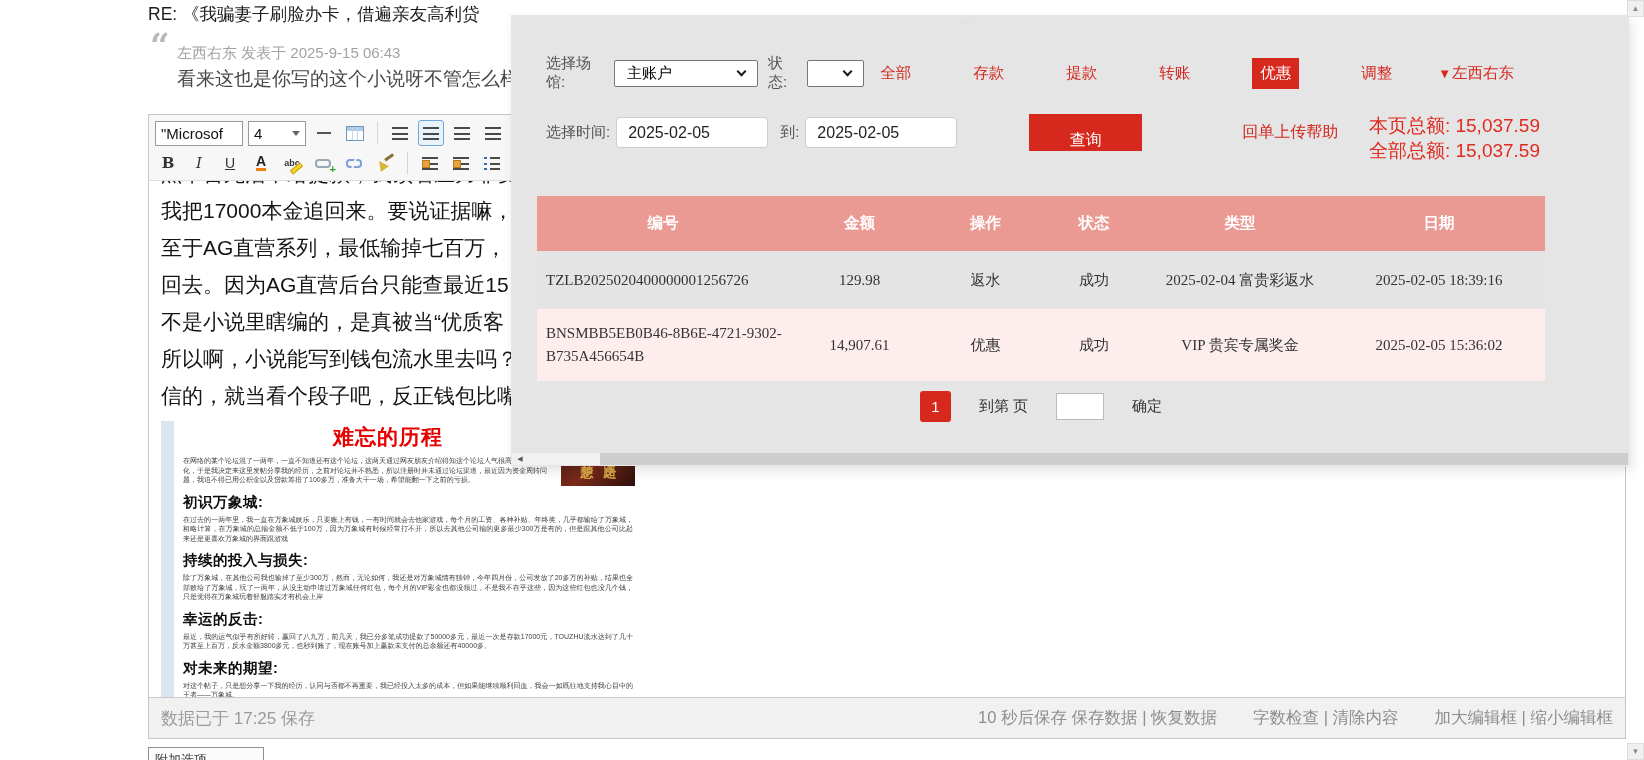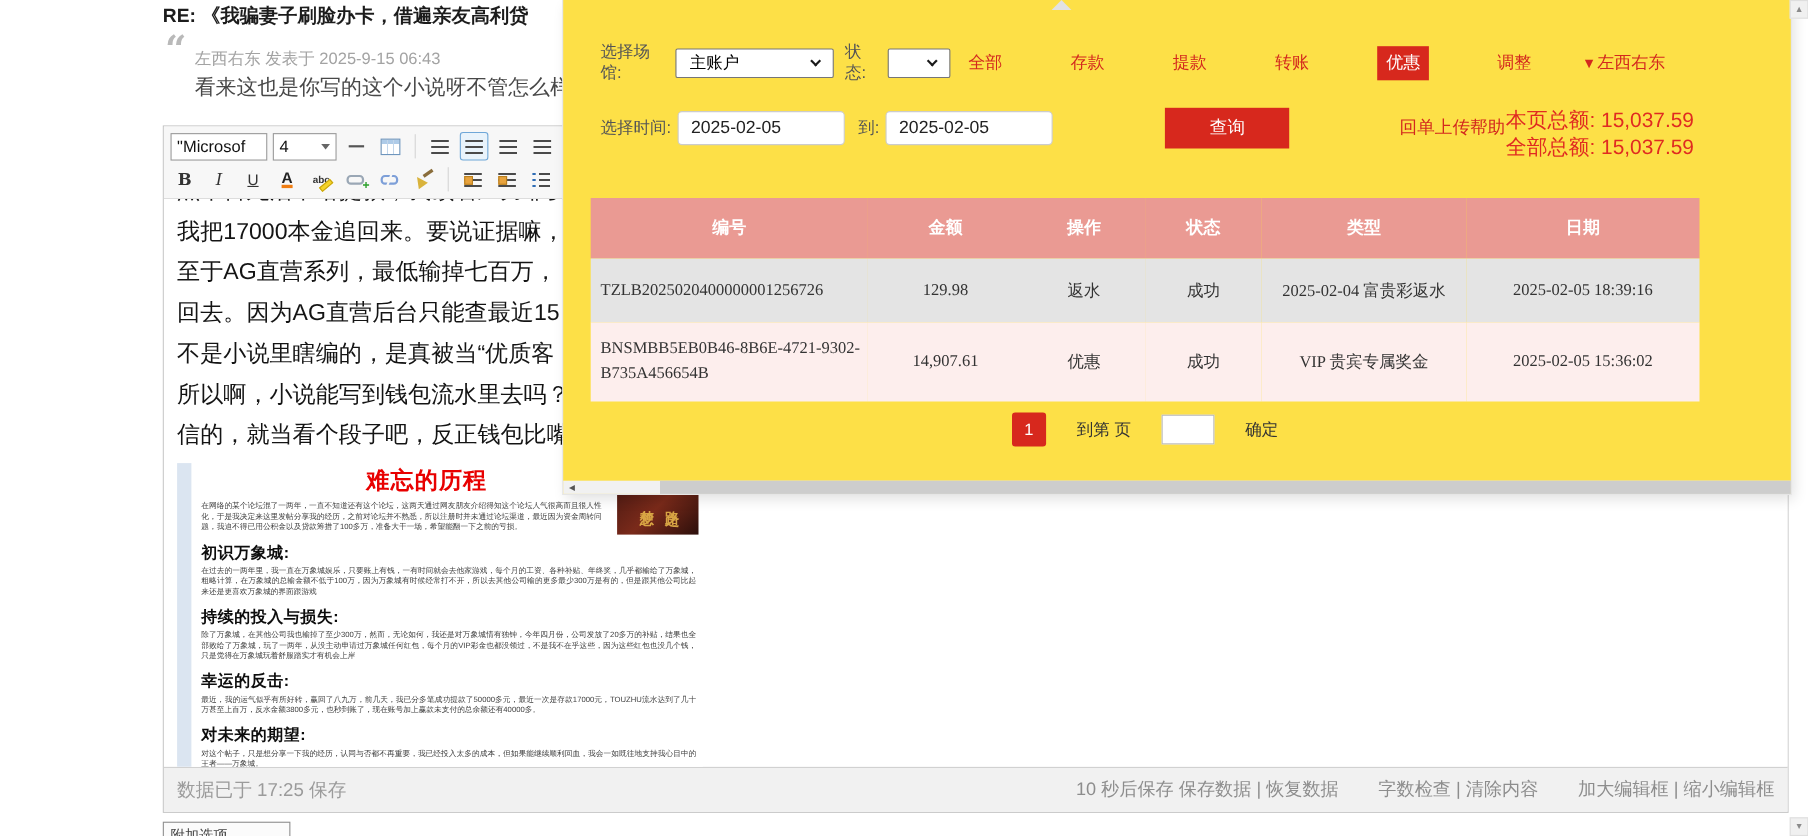--- a/index.html
+++ b/index.html
@@ -3,21 +3,21 @@
 <meta charset="utf-8">
 <style>
   * { box-sizing: border-box; }
   html,body { margin:0; padding:0; }
   body {
     width:1644px; height:760px; position:relative; overflow:hidden;
     background:#fff; font-family:"Liberation Sans","DejaVu Sans",sans-serif;
   }
 
   
-  .forum-title { position:absolute; left:148px; top:2px; font-size:17.5px; font-weight:700; color:#1c1c1c; white-space:nowrap; }
+  .forum-title { position:absolute; left:148px; top:2px; font-size:17.5px; font-weight:400; color:#1c1c1c; white-space:nowrap; }
   .quote-mark { position:absolute; left:150px; top:28px; font-size:34px; color:#b9b9b9; font-family:"DejaVu Serif",serif; font-weight:bold; line-height:1; }
   .quote-author { position:absolute; left:177px; top:44px; font-size:15px; color:#a3a3a3; white-space:nowrap; }
   .quote-content { position:absolute; left:177px; top:66px; font-size:19px; color:#484848; white-space:nowrap; }
 
   
   .editor { position:absolute; left:148px; top:114px; width:1478px; height:625px; border:1px solid #c6c6c6; background:#fff; display:flex; flex-direction:column; }
   .toolbar { height:66px; background:#f7f7f7; border-bottom:1px solid #ddd; position:relative; padding:3px 6px; }
   .tb-row { display:flex; align-items:center; height:30px; gap:5px; }
   .selbox { display:flex; align-items:center; justify-content:space-between; background:#fff; border:1px solid #999; height:25px; padding:0 5px; }
   .fontbox { width:88px; font-size:15px; color:#111; overflow:hidden; white-space:nowrap; }
@@ -71,40 +71,40 @@
   .tiny { font-size:7px; line-height:9.5px; color:#3e3e3e; margin:3px 0 0; text-align:justify; }
   .tiny.intro { margin-right:86px; margin-top:5px; }
   .art-h { font-size:14.5px; font-weight:bold; color:#0d0d0d; margin:8px 0 1px; letter-spacing:.5px; }
 
   .efooter { height:41px; background:#f1f1f1; border-top:1px solid #c9c9c9; display:flex; align-items:center; padding:0 12px; color:#9b9b9b; font-size:17px; }
   .efooter-right { margin-left:auto; display:flex; gap:36px; color:#8d8d8d; font-size:16.5px; white-space:nowrap; }
 
   .partial-box { position:absolute; left:148px; top:747px; width:116px; height:26px; border:1px solid #8f8f8f; background:#fbfbfb; font-size:13px; color:#444; display:flex; align-items:center; padding:0 6px; }
 
   
-  .overlay { position:absolute; left:512px; top:0; width:1116px; height:449px; background:#fde047; z-index:10;
+  .overlay { position:absolute; left:512px; top:16px; width:1116px; height:449px; background:#e5e5e5; z-index:10;
              box-shadow:0 0 0 1px #e6e6e6, 3px 5px 12px rgba(0,0,0,.13); }
   .notch { position:absolute; left:444px; top:0; width:0; height:0; border-left:9px solid transparent; border-right:9px solid transparent; border-bottom:9px solid #e2e2e2; }
 
   .row1 { position:absolute; left:34px; right:114px; top:42px; height:30px; display:flex; align-items:center; font-size:15px; color:#555; }
   .nsel { display:flex; align-items:center; justify-content:space-between; border:1px solid #767676; border-radius:2px; height:27px; background:#fff; color:#000; padding:0 12px; font-size:15px; }
   .nsel-venue { width:146px; margin:0 10px 0 5px; }
   .nsel-status { width:58px; margin-left:5px; }
   .chev { width:7px; height:7px; border-right:2px solid #1a1a1a; border-bottom:2px solid #1a1a1a; transform:rotate(45deg); margin-top:-4px; flex:none; }
   .tabs { margin-left:auto; display:flex; align-items:center; gap:46px; }
   .tab { color:#d3281e; font-size:15.5px; white-space:nowrap;margin-left:16px; }
   .tab.active { background:#d7281d; color:#fff; padding:5px 8px; }
   .collapse { color:#d3281e; font-size:15.5px; white-space:nowrap; }
   .collapse .tri { font-size:13px; margin-right:1px; }
 
   .row2 { position:absolute; left:34px; top:98px; height:37px; display:flex; align-items:center; font-size:15px; color:#555; }
   .date-input { width:152px; height:31px; border:1px solid #ccc; border-radius:4px; font-size:16px; color:#222; padding:0 0 0 11px; margin:0 12px 0 6px; background:#fff; font-family:inherit; }
   .date-input.second { margin-left:6px; }
   .tolabel { margin-right:0; }
-  .query-btn { width:113px; height:37px; background:#d7281d; color:#fff; font-size:16px; border:none; margin-left:90px; display:flex; align-items:center; justify-content:center; cursor:pointer; }
+  .query-btn { width:113px; height:37px; background:#d7281d; color:#fff; font-size:16px; border:none; margin-left:60px; display:flex; align-items:flex-end; justify-content:center; cursor:pointer; }
   .receipt { color:#d3281e; font-size:16px; margin-left:100px; white-space:nowrap; }
   .totals { position:absolute; right:88px; top:97px; text-align:right; color:#e02b21; font-size:19px; line-height:25px; white-space:nowrap; }
 
   table.rtable { position:absolute; left:25px; top:180px; width:1008px; border-collapse:collapse; table-layout:fixed; font-size:15px; color:#333;font-family:Liberation Serif, serif; }
   .rtable th { background:#ea9a93; color:#fff; font-weight:bold; height:55px; font-size:15.5px; }
   .rtable tr.r0 { background:#e4e4e4; height:58px; }
   .rtable tr.r1 { background:#fdeeed; height:72px;padding-left:32px; }
   .rtable td { text-align:center; padding:0 7px; }
   .rtable td.id { text-align:left; padding-left:9px; line-height:23px; }
 

